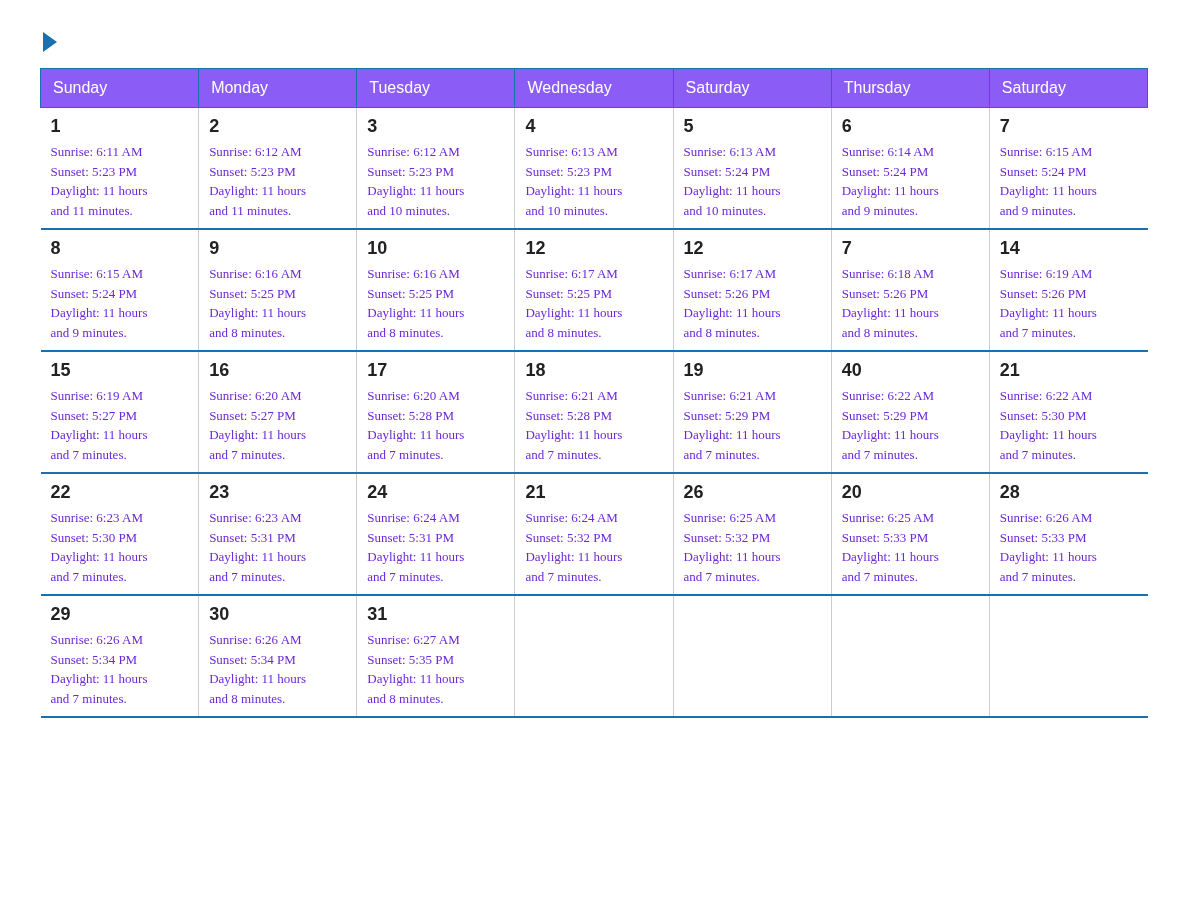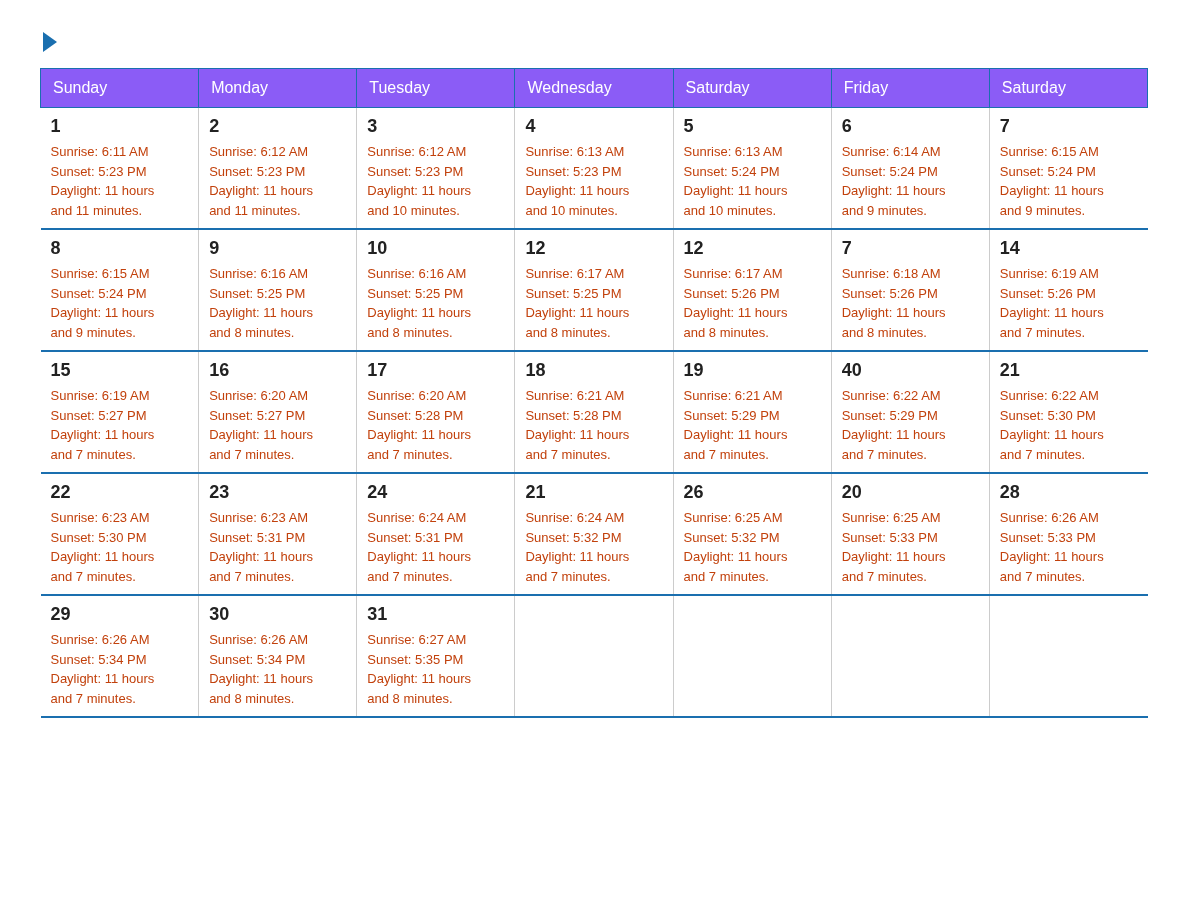--- a/index.html
+++ b/index.html
@@ -95,21 +95,22 @@
     .day-number {
       font-size: 18px;
       font-weight: bold;
       color: #222;
       display: block;
       margin-bottom: 5px;
     }
     .day-info {
       font-size: 13px;
       line-height: 1.5;
-      color: #c2410c;
+      color: #6d28d9;
+      font-family: Liberation Serif, serif;
     }
     .empty-cell {
       background: #fff;
     }
   </style>
 </head>
 <body>
 
 <div class="header">
   <div class="logo">
@@ -126,21 +127,21 @@
 </div>
 
 <table class="calendar">
   <thead>
     <tr>
     <th>Sunday</th>
         <th>Monday</th>
         <th>Tuesday</th>
         <th>Wednesday</th>
         <th>Saturday</th>
-        <th>Friday</th>
+        <th>Thursday</th>
         <th>Saturday</th>
       </tr>
   </thead>
   <tbody id="calendar-body">
   <tr>
         <td>
           <span class="day-number">1</span>
           <div class="day-info">
             Sunrise: 6:11 AM<br>
             Sunset: 5:23 PM<br>

